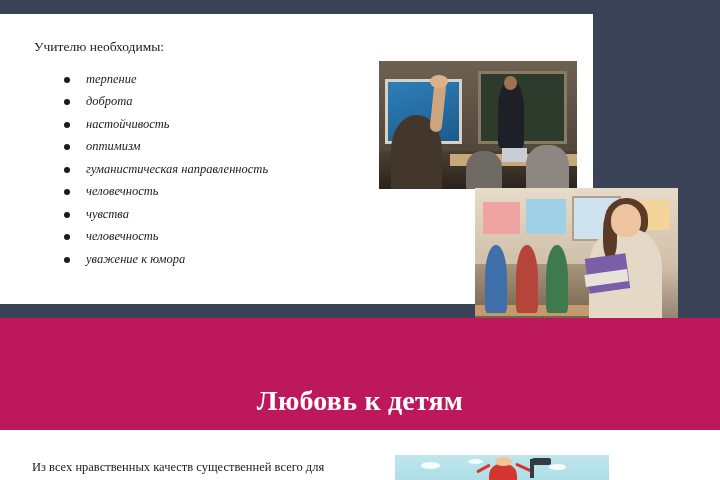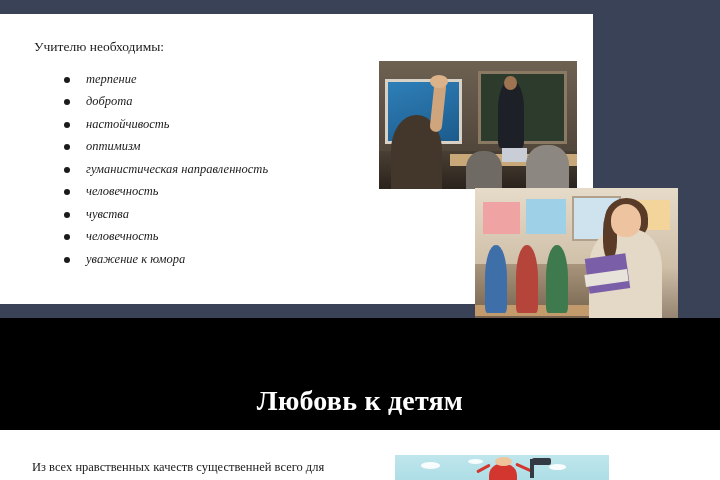--- a/index.html
+++ b/index.html
@@ -268,21 +268,21 @@
     transform: rotate(-8deg);
   }
 
   
   .slide-two {
     position: absolute;
     left: 0;
     top: 318px;
     width: 720px;
     height: 162px;
-    background: #000000;
+    background: #be185d;
   }
   .slide-two-title {
     position: absolute;
     left: 0;
     top: 48px;
     width: 720px;
     text-align: center;
     color: #ffffff;
     font-size: 28px;
     letter-spacing: 0.2px;

